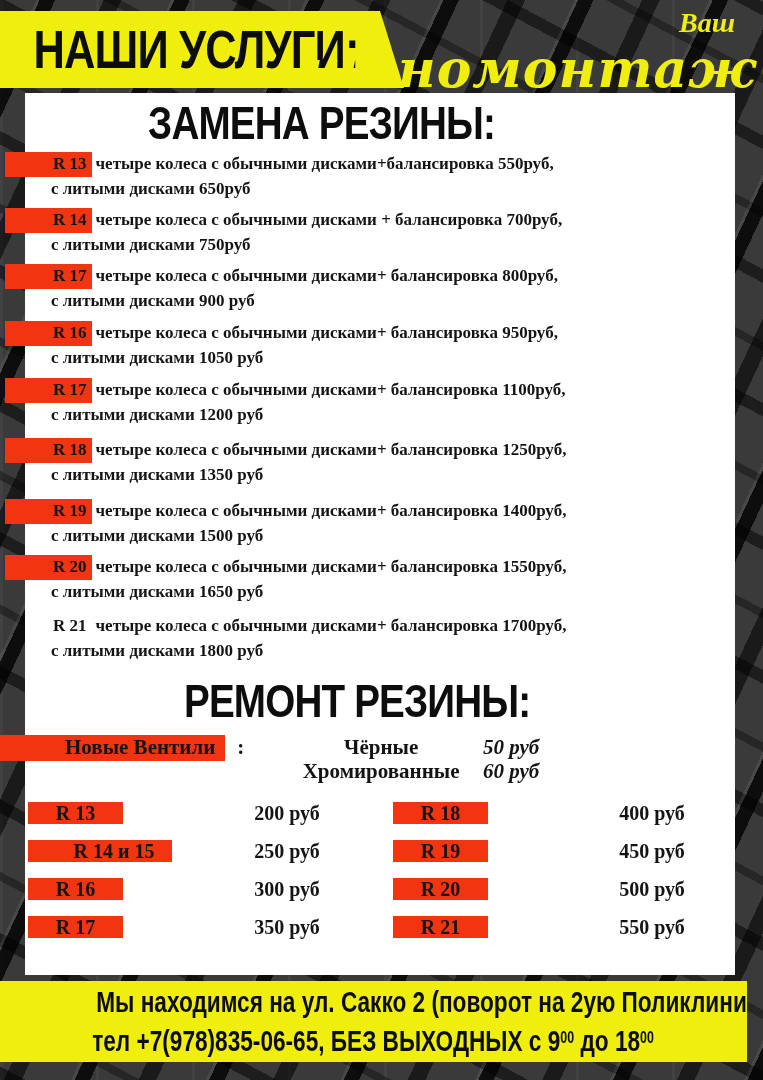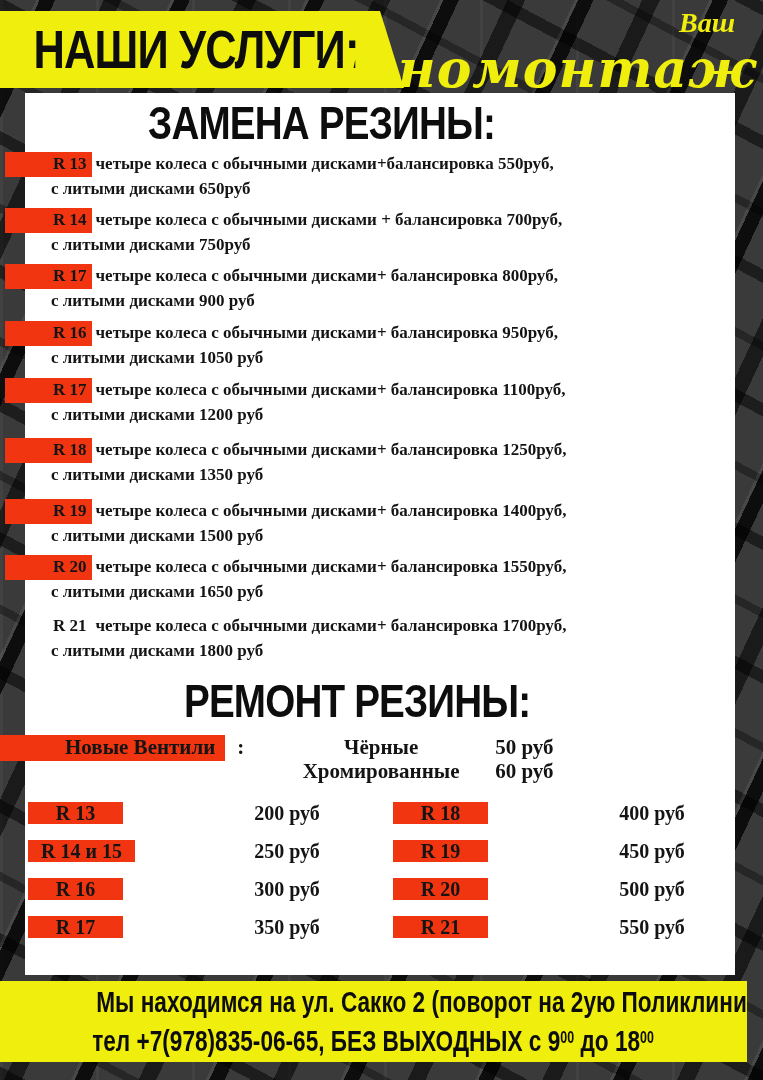--- a/index.html
+++ b/index.html
@@ -51,28 +51,28 @@
   .item.hl .size { background:#f23511; }
   .item .t { margin-left:4px; }
   .item .l2 { padding-left:46px; }
   
   .valves { position:absolute; left:0; top:735px; width:735px; font-weight:700; font-size:21px; line-height:24px; color:#141414; }
   .valves .vlabel { display:inline-block; background:#f23511; padding:0 10px 2px 65px; }
   .valves .vcolon { margin-left:12px; }
   .valves .vtable { display:inline-block; vertical-align:top; margin-left:44px; }
   .valves .vrow { display:flex; }
   .valves .vname { width:175px; text-align:center; }
-  .valves .vprice { width:85px; text-align:right; }
+  .valves .vprice { width:85px; text-align:center;font-style:italic; }
   
   .ptable { position:absolute; top:802px; width:360px; }
   .ptable-left { left:0; }
   .ptable-right { left:365px; }
   .prow { position:relative; height:22px; margin-bottom:16px; font-weight:700; font-size:20px; color:#141414; }
   .prow .pbar { position:absolute; left:28px; top:0; width:95px; height:22px; background:#f23511; text-align:center; line-height:22px; }
-  .prow.wide .pbar { width:107px; }
+  .prow.wide .pbar { width:116px;padding-left:28px; }
   .prow .pprice { position:absolute; left:237px; top:0; width:100px; text-align:center; line-height:22px; }
   
   .footer-banner {
     position:absolute; left:0; top:981px; width:747px; height:81px;
     background:#f0ee0c; text-align:center; overflow:hidden;
   }
   .footer-banner .impact { font-size:29px; line-height:35px; transform:scaleX(0.78); letter-spacing:0; }
   .footer-banner .fl1 { margin-top:4px; }
   .sup { font-size:0.55em; vertical-align:0.5em; letter-spacing:0; }
 </style>

